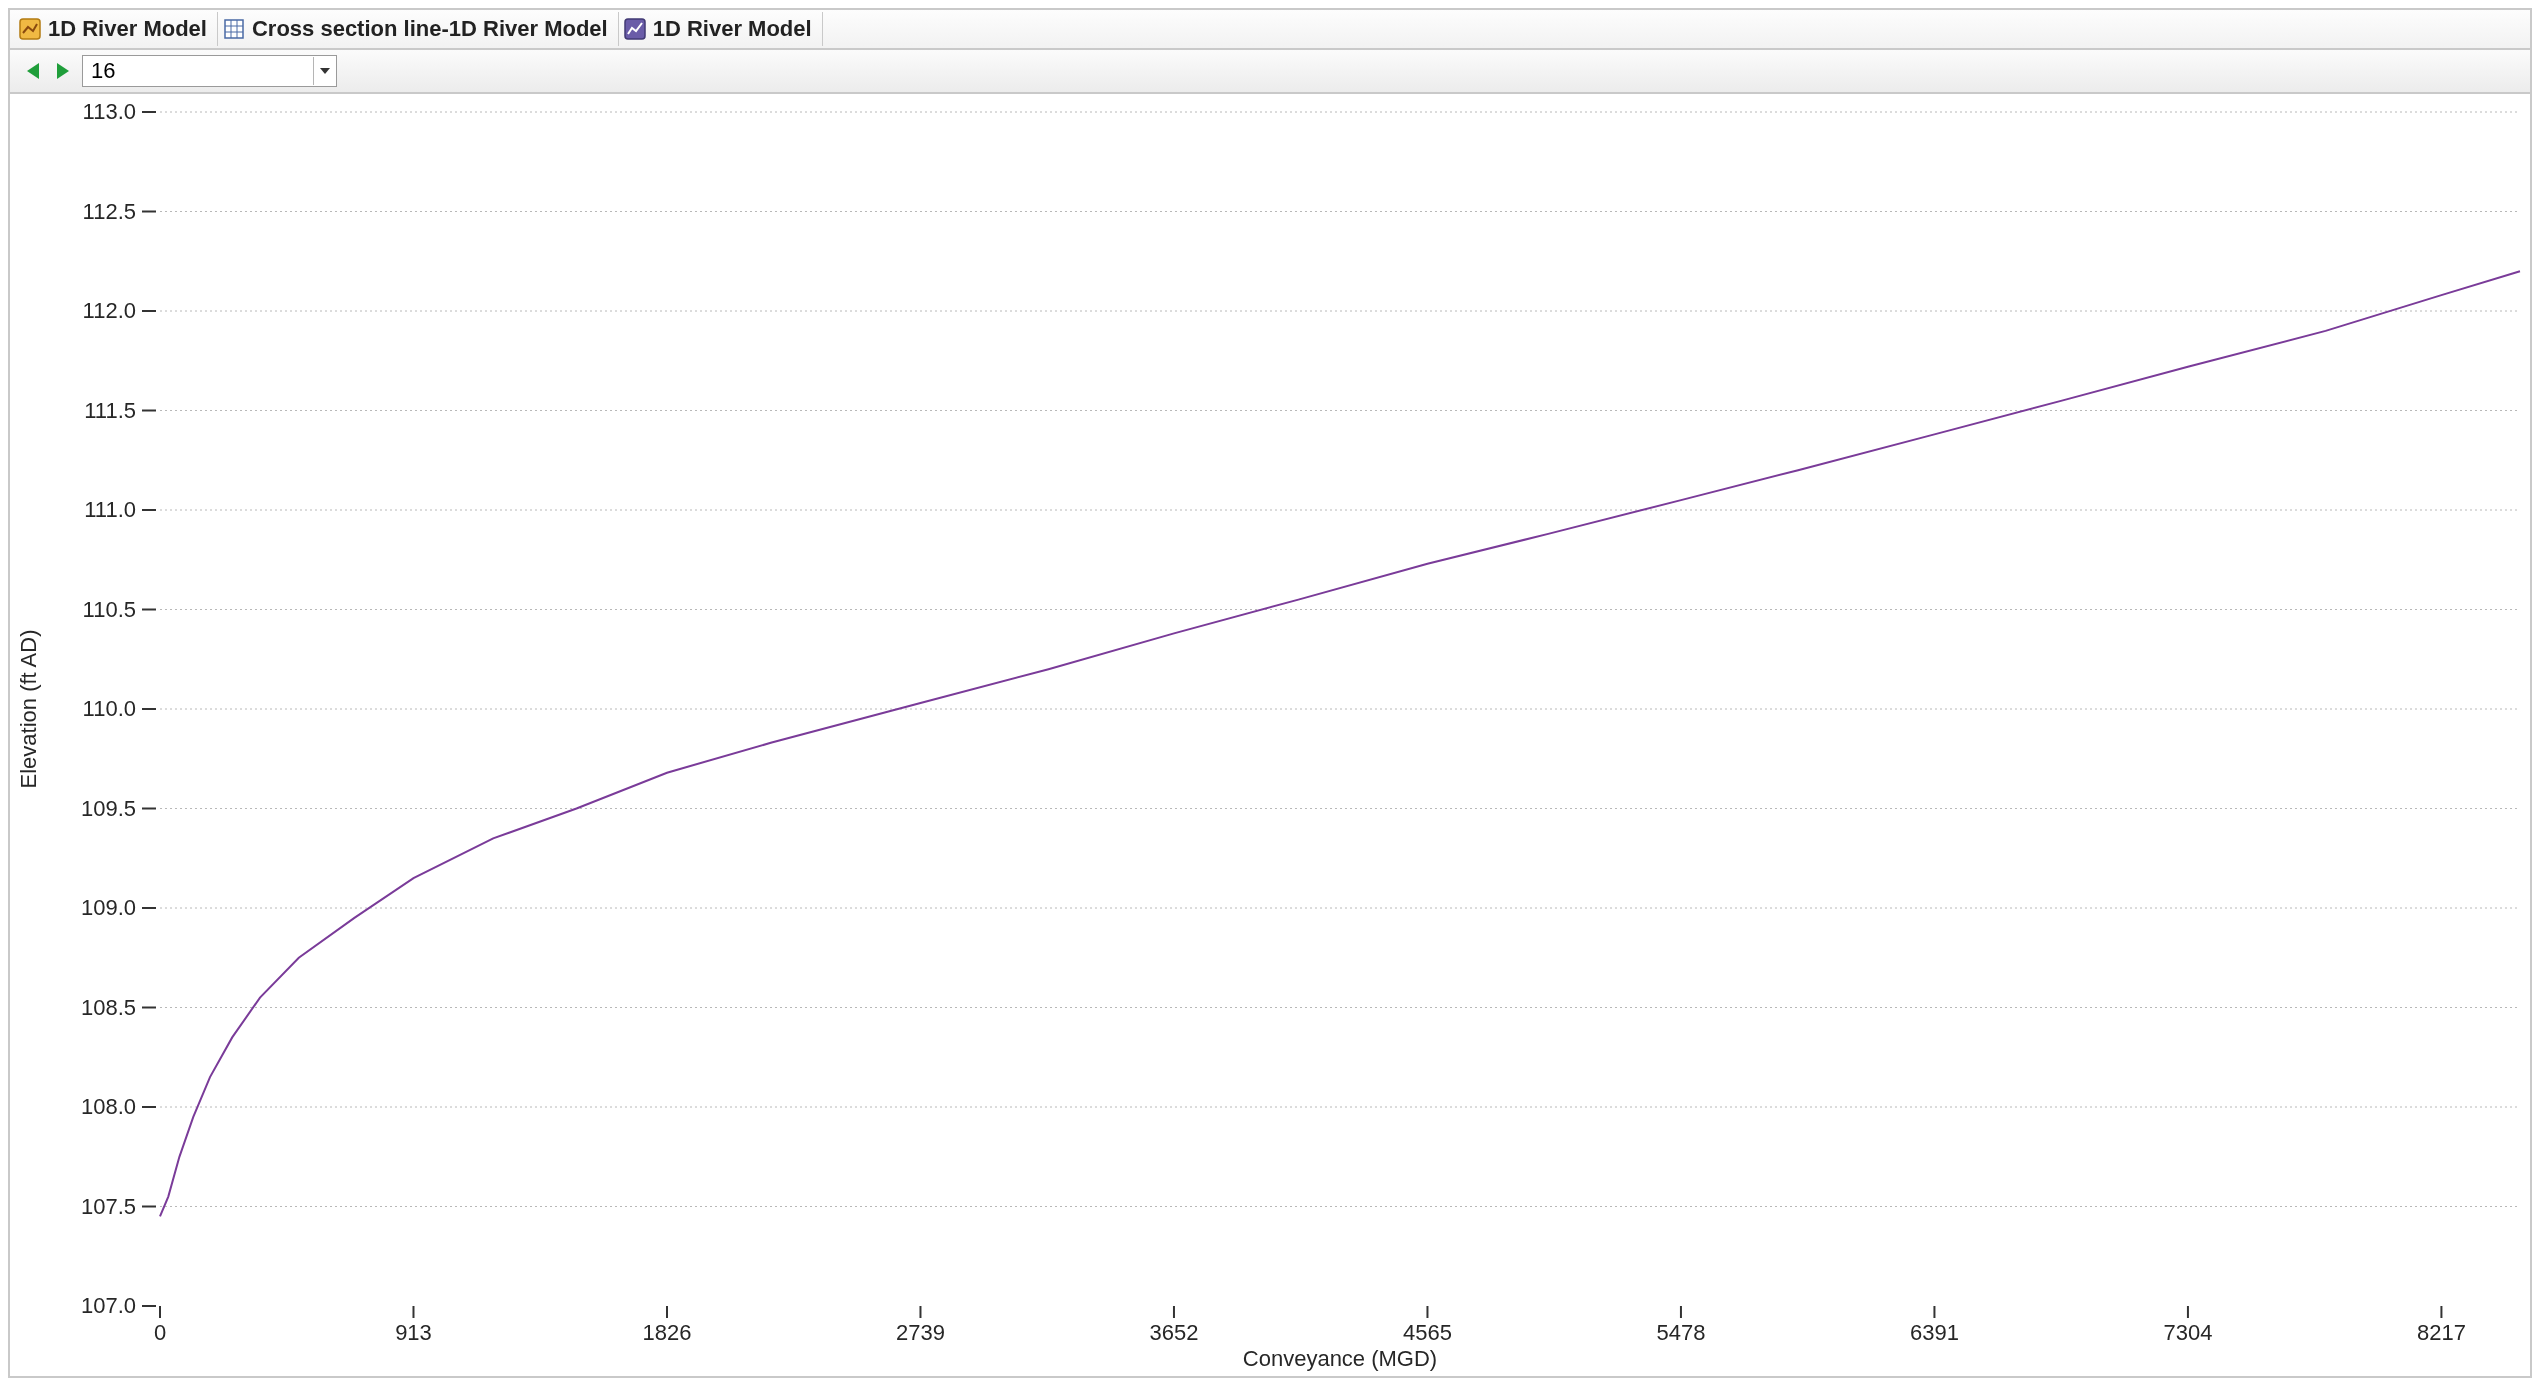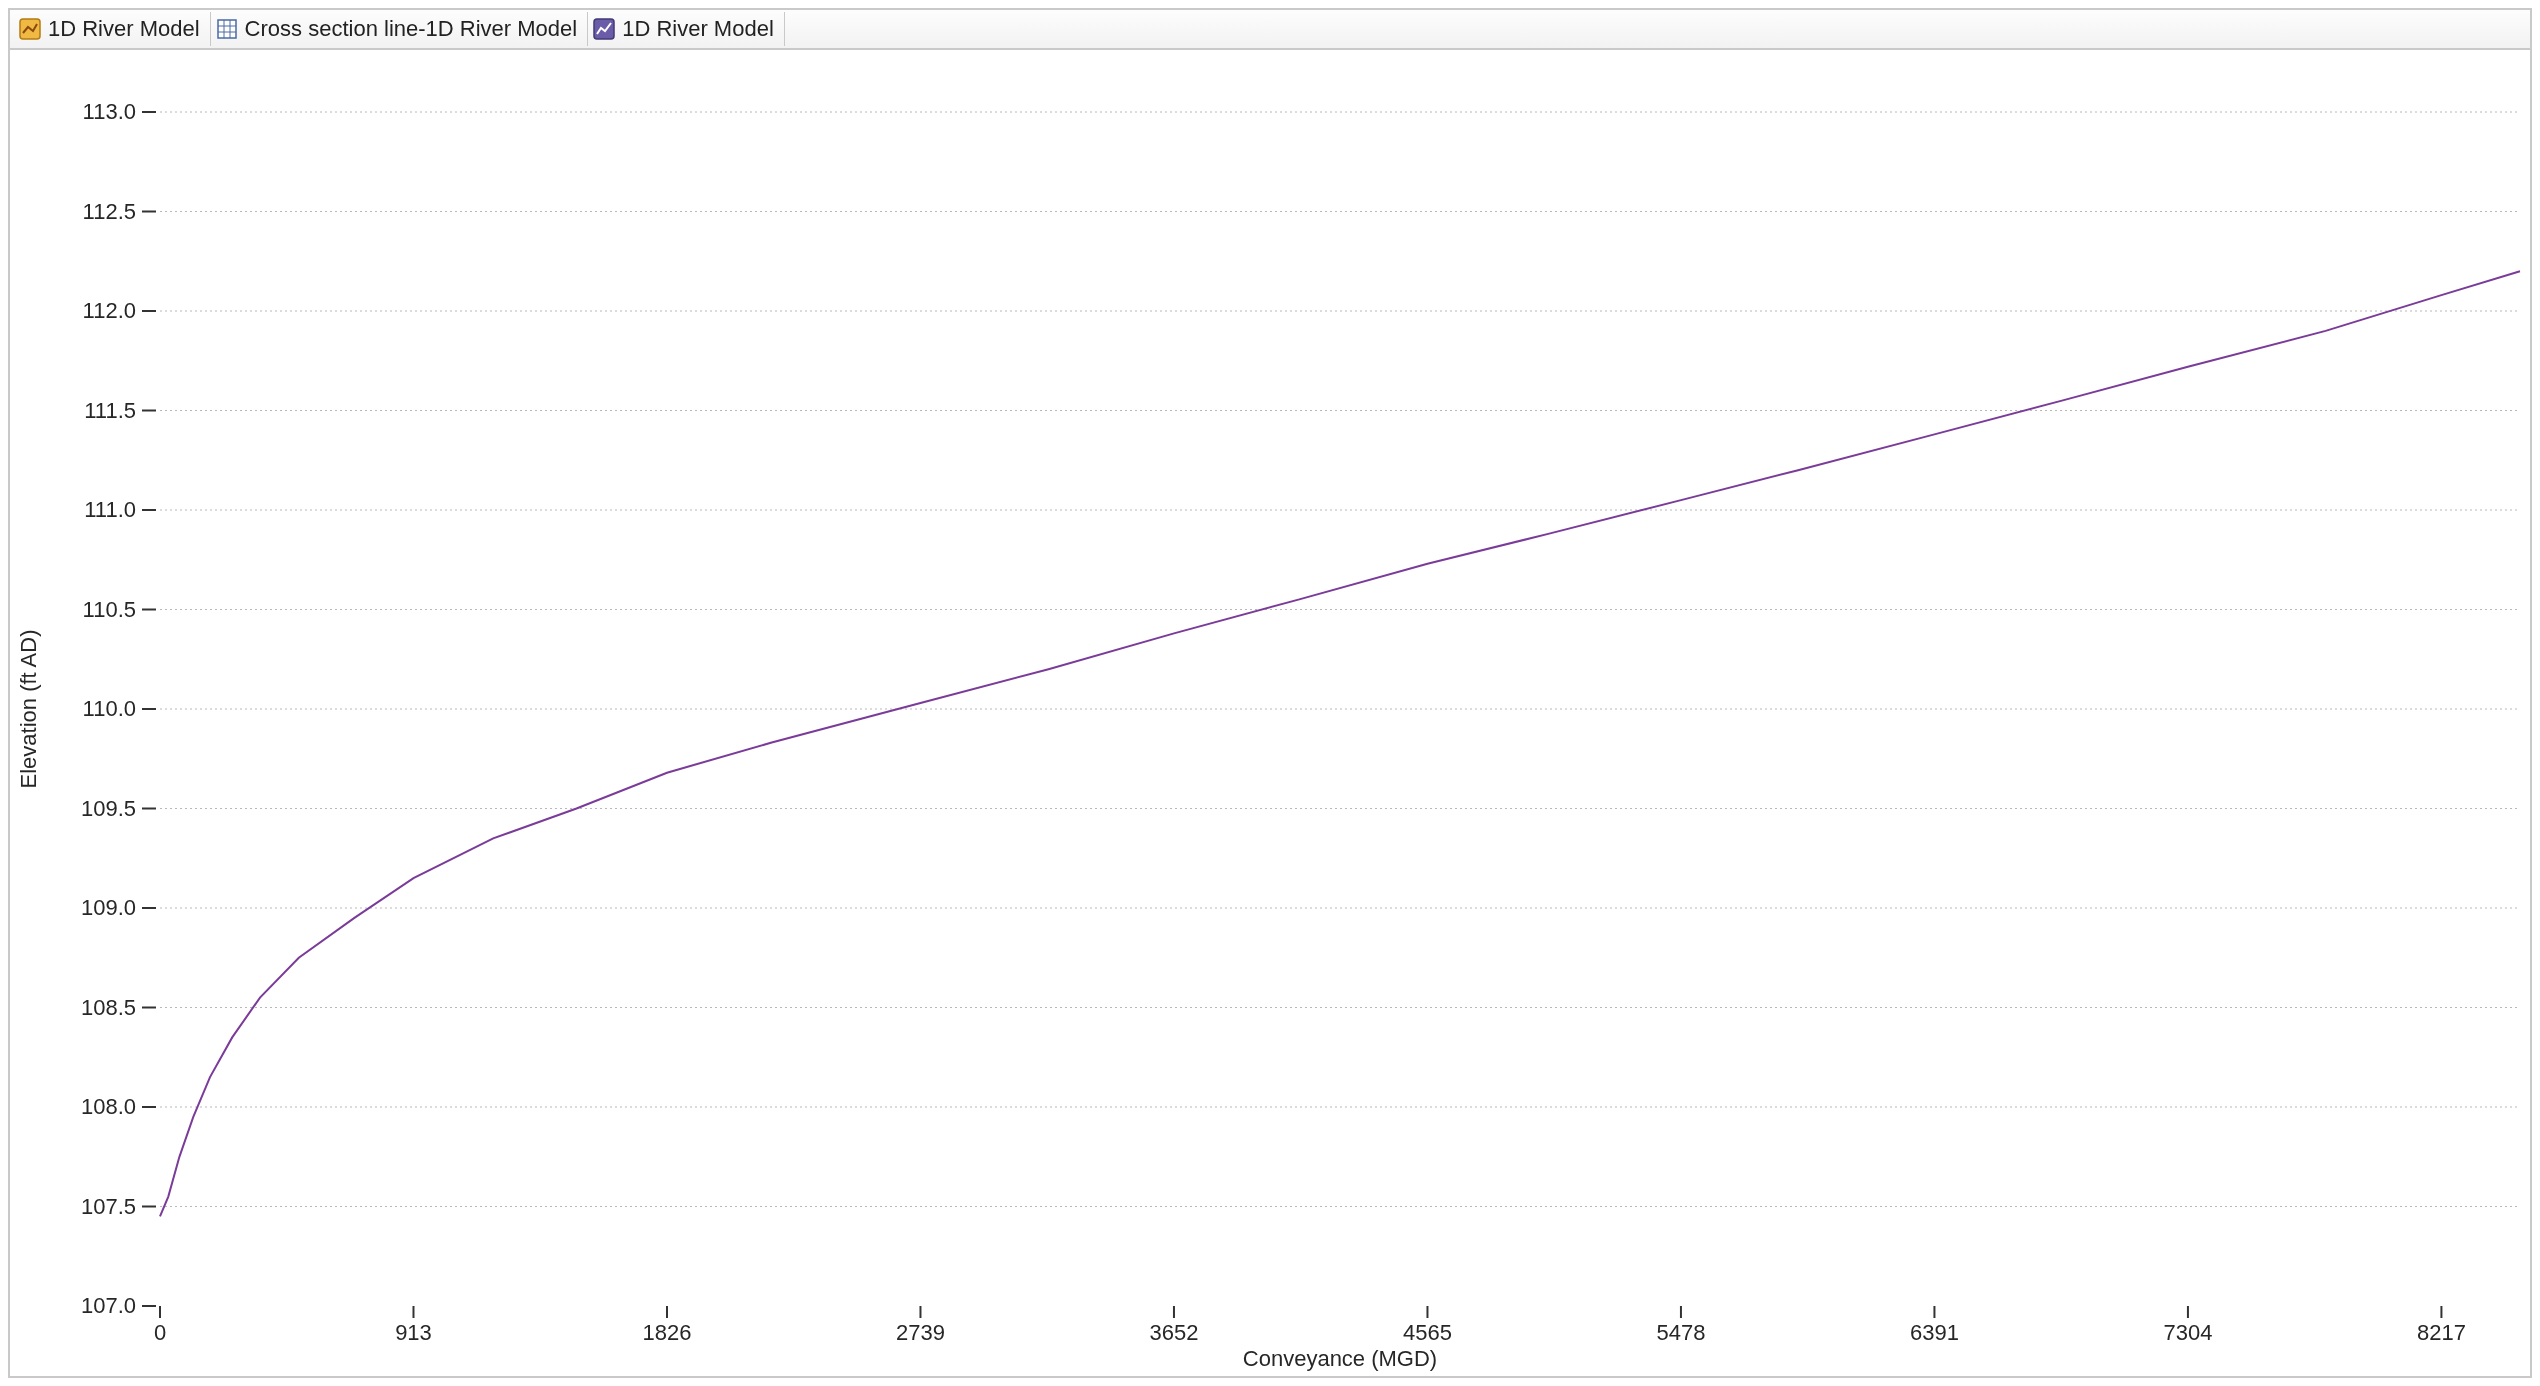--- a/index.html
+++ b/index.html
@@ -1,19 +1,19 @@
 <!DOCTYPE html>
 <html><head>
 <meta charset="utf-8">
 <style>
   html,body{margin:0;padding:0;width:2540px;height:1386px;font-family:"Segoe UI",Tahoma,Arial,sans-serif;font-size:22px;background:#ffffff;color:#222;}
   .root{position:absolute;left:8px;top:8px;right:8px;bottom:8px;border:2px solid #c9c9c9;background:#ffffff;}
   
   .tabstrip{height:38px;background:linear-gradient(#fdfdfd,#f2f2f2);border-bottom:2px solid #c9c9c9;display:flex;align-items:center;padding-left:4px;}
-  .tab{display:flex;align-items:center;height:34px;padding:0 10px 0 4px;border-right:1px solid #c9c9c9;cursor:pointer;}
+  .tab{display:flex;align-items:center;height:34px;padding:0 10px 0 4px;border-right:1px solid #c9c9c9;cursor:pointer;font-weight:bold;}
   .tab-icon{width:24px;height:24px;margin-right:6px;display:flex;align-items:center;justify-content:center;}
   .tab-label{white-space:nowrap;}
   
   .toolbar{height:42px;background:linear-gradient(#fbfbfb,#ececec);border-bottom:2px solid #c9c9c9;display:flex;align-items:center;padding-left:12px;gap:8px;}
   .tri-btn{width:22px;height:26px;display:flex;align-items:center;justify-content:center;cursor:pointer;}
   .combo{display:flex;align-items:center;height:30px;border:1px solid #9a9a9a;background:#ffffff;}
   .combo input{border:none;outline:none;height:28px;width:220px;padding-left:8px;font:inherit;background:transparent;}
   .combo-arrow{width:22px;height:28px;border-left:1px solid #b5b5b5;display:flex;align-items:center;justify-content:center;cursor:pointer;}
   
   .chart-wrap{position:absolute;left:0;right:0;top:84px;bottom:0;background:#ffffff;}
@@ -55,20 +55,40 @@
       <span class="tab-icon">
         <svg width="22" height="22" viewBox="0 0 22 22">
           <rect x="1" y="1" width="20" height="20" rx="3" fill="#6a5ca8" stroke="#423a74" stroke-width="1.5"></rect>
           <polyline points="4,16 8,10 12,13 18,5" fill="none" stroke="#ffffff" stroke-width="2"></polyline>
         </svg>
       </span>
       <span class="tab-label">1D River Model</span>
     </div>
   </div>
 
+  <div class="toolbar">
+    <div class="tri-btn" title="Previous">
+      <svg width="16" height="20" viewBox="0 0 16 20">
+          <polygon points="14,2 14,18 2,10" fill="#1f9e3a"></polygon>
+        </svg>
+    </div>
+    <div class="tri-btn" title="Next">
+      <svg width="16" height="20" viewBox="0 0 16 20">
+          <polygon points="2,2 2,18 14,10" fill="#1f9e3a"></polygon>
+        </svg>
+    </div>
+    <div class="combo">
+      <input type="text" value="16" style="">
+      <div class="combo-arrow">
+        <svg width="12" height="8" viewBox="0 0 12 8">
+            <polygon points="1,1 11,1 6,7" fill="#333"></polygon>
+          </svg>
+      </div>
+    </div>
+  </div>
 
   <div class="chart-wrap">
     <svg class="chart" id="chart-svg" viewBox="0 0 2520 1282">
         <line x1="132" x2="146" y1="1212" y2="1212" class="tick-line"></line>
         <text x="126" y="1219" text-anchor="end" class="tick-label">107.0</text>
         <line x1="150" x2="2510" y1="1112.5" y2="1112.5" class="grid-line"></line>
         <line x1="132" x2="146" y1="1112.5" y2="1112.5" class="tick-line"></line>
         <text x="126" y="1119.5" text-anchor="end" class="tick-label">107.5</text>
         <line x1="150" x2="2510" y1="1013" y2="1013" class="grid-line"></line>
         <line x1="132" x2="146" y1="1013" y2="1013" class="tick-line"></line>

